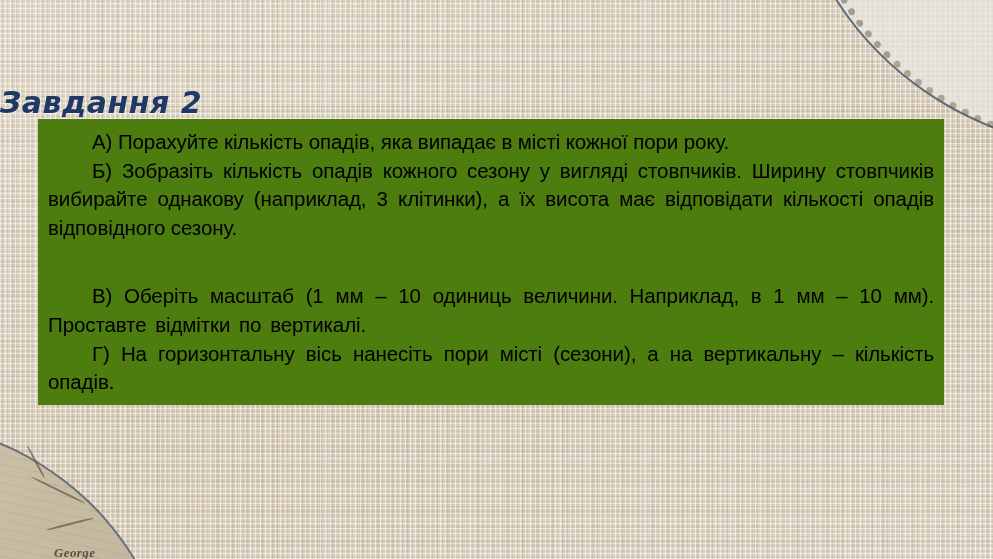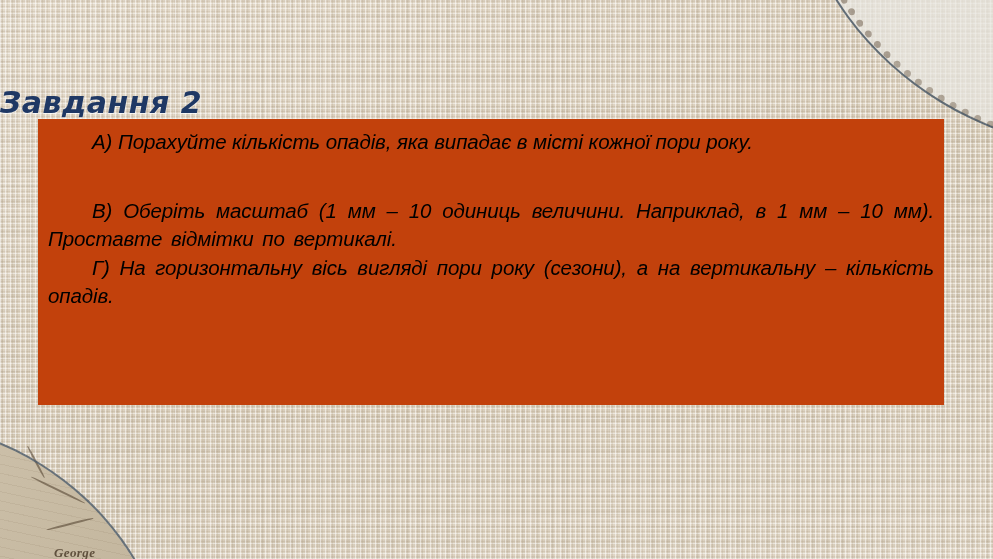--- a/index.html
+++ b/index.html
@@ -156,25 +156,24 @@
     margin-top: 48px;
   }
 
   
   #card {
     position: absolute;
     left: 38px;
     top: 119px;
     width: 906px;
     height: 286px;
-    background: #c2410c;
+    background: #4d7c0f;
     box-sizing: border-box;
     padding: 9px 10px 6px 10px;
     overflow: hidden;
-    font-style: italic;
   }
 
   #card p {
     margin: 0;
     text-align: justify;
     text-justify: inter-word;
     font-family: "Liberation Sans", sans-serif;
     font-size: 20.5px;
     line-height: 28.6px;
     color: #000000;
@@ -204,17 +203,18 @@
     <div class="riv r5"></div>
     <div class="map-label l1">George</div>
 
     <div class="coast"></div>
   </div>
 
   <div id="title">Завдання 2</div>
 
   <div id="card">
     <p>А) Порахуйте кількість опадів, яка випадає в місті кожної пори року.</p>
+    <p>Б) Зобразіть кількість опадів кожного сезону у вигляді стовпчиків. Ширину стовпчиків вибирайте однакову (наприклад, 3 клітинки), а їх висота має відповідати кількості опадів відповідного сезону.</p>
     <p class="wide">В) Оберіть масштаб (1 мм – 10 одиниць величини. Наприклад, в 1 мм – 10 мм). Проставте відмітки по вертикалі.</p>
-    <p>Г) На горизонтальну вісь вигляді пори року (сезони), а на вертикальну – кількість опадів.</p>
+    <p>Г) На горизонтальну вісь нанесіть пори місті (сезони), а на вертикальну – кількість опадів.</p>
   </div>
 
 </div>
 
 </body></html>

